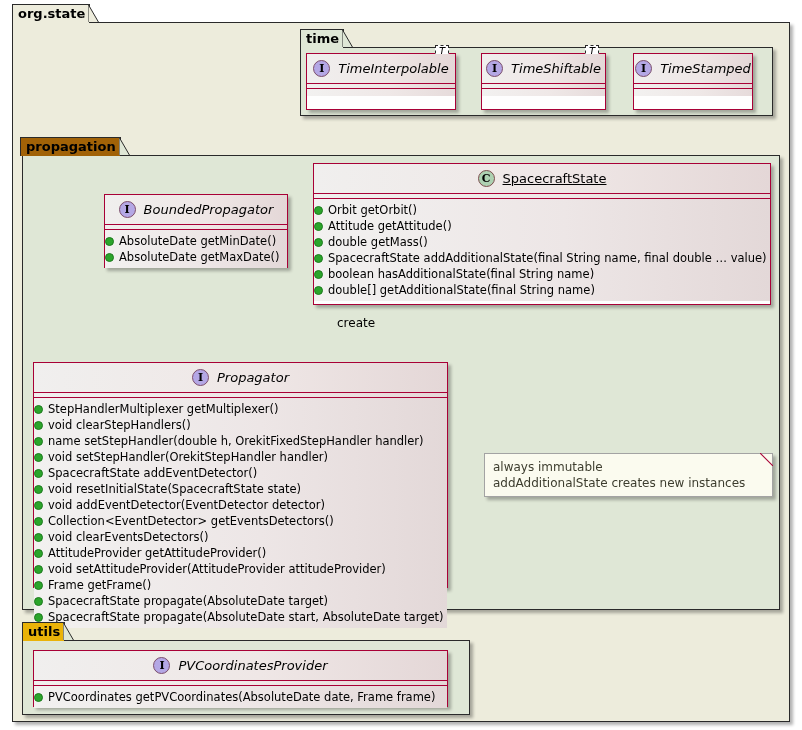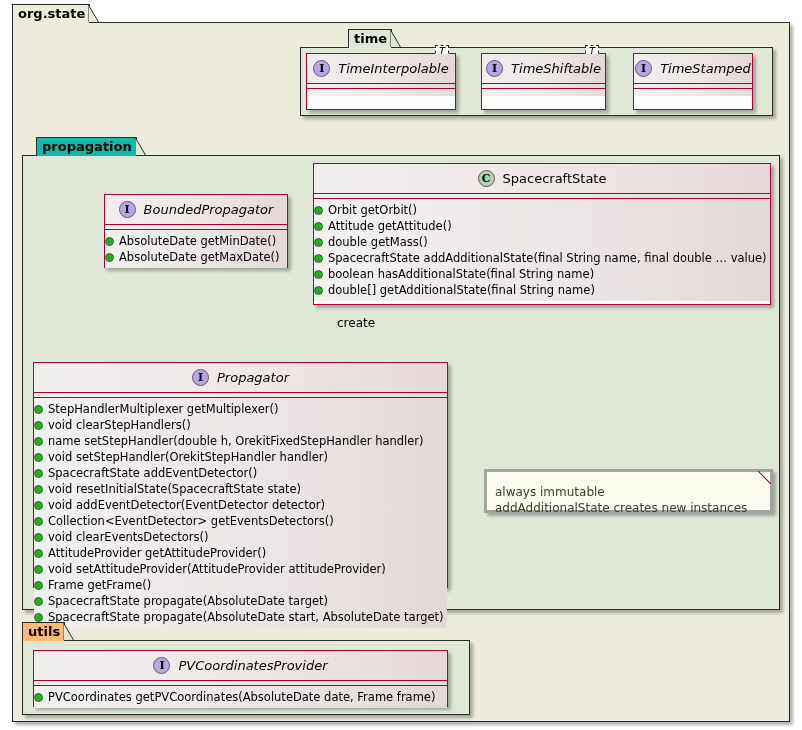--- a/index.html
+++ b/index.html
@@ -86,21 +86,21 @@
     background: linear-gradient(to right, #F2F1F0 0%, #EDE6E6 55%, #E3D8D8 100%);
     padding: 3px 0 3px 0;
   }
 
   .cls-name {
     font-style: italic;
     font-size: 13px;
     color: #000000;
     white-space: nowrap;
   }
-  .cls-name.concrete { font-style: normal; }
+  .cls-name.concrete { font-style: normal; text-decoration: underline; }
 
   
   .icon-circle {
     width: 17px;
     height: 17px;
     border-radius: 50%;
     display: inline-flex;
     align-items: center;
     justify-content: center;
     font-family: "DejaVu Serif", serif;
@@ -150,27 +150,26 @@
     line-height: 12px;
     padding: 0 3px;
     color: #000;
   }
 
   
   .note {
     position: absolute;
     box-sizing: border-box;
     background: #FBFBEF;
-    border: 3px solid #a3a3a3;
+    border: 1px solid #a3a3a3;
     box-shadow: 3px 3px 3px rgba(0,0,0,0.28);
-    padding: 12px 8px 4px 8px;
+    padding: 5px 8px 4px 8px;
     font-size: 12px;
     color: #3d3d2e;
     line-height: 16px;
-    margin-top: 16px;
   }
   .note .fold {
     position: absolute;
     top: -1px;
     right: -1px;
     width: 13px;
     height: 13px;
   }
   .note-line { white-space: nowrap; }
 
@@ -196,41 +195,41 @@
   <div class="pkg-tab" style="left:12px; top:4px; height:19px; background:#EDECDC; z-index:6;">
     <span>org.state</span>
     <span class="tab-slant">
       <svg width="11" height="20" viewBox="0 0 11 20">
         <polygon points="0,0 11,19 0,19" fill="#EDECDC" stroke="#2a2a2a" stroke-width="1"></polygon>
       </svg>
     </span>
   </div>
   <div class="pkg" style="left:12px; top:22px; width:778px; height:700px; background:#EDECDC; z-index:1;"></div>
 
-  <div class="pkg-tab" style="left:300px; top:29px; height:19px; background:#DFE7D6; z-index:7;margin-left:48px;">
+  <div class="pkg-tab" style="left:300px; top:29px; height:19px; background:#DFE7D6; z-index:7;">
     <span>time</span>
     <span class="tab-slant">
       <svg width="11" height="20" viewBox="0 0 11 20">
         <polygon points="0,0 11,19 0,19" fill="#DFE7D6" stroke="#2a2a2a" stroke-width="1"></polygon>
       </svg>
     </span>
   </div>
   <div class="pkg" style="left:300px; top:47px; width:473px; height:69px; background:#DFE7D6; z-index:2;"></div>
 
-  <div class="pkg-tab" style="left:36px; top:137px; height:19px; background:#14b8a6; z-index:7;">
+  <div class="pkg-tab" style="left:20px; top:137px; height:19px; background:#a16207; z-index:7;">
     <span>propagation</span>
     <span class="tab-slant">
       <svg width="11" height="20" viewBox="0 0 11 20">
         <polygon points="0,0 11,19 0,19" fill="#DFE7D6" stroke="#2a2a2a" stroke-width="1"></polygon>
       </svg>
     </span>
   </div>
   <div class="pkg" style="left:22px; top:155px; width:758px; height:455px; background:#DFE7D6; z-index:2;"></div>
 
-  <div class="pkg-tab" style="left:22px; top:622px; height:19px; background:#fdba74; z-index:7;">
+  <div class="pkg-tab" style="left:22px; top:622px; height:19px; background:#eab308; z-index:7;">
     <span>utils</span>
     <span class="tab-slant">
       <svg width="11" height="20" viewBox="0 0 11 20">
         <polygon points="0,0 11,19 0,19" fill="#DFE7D6" stroke="#2a2a2a" stroke-width="1"></polygon>
       </svg>
     </span>
   </div>
   <div class="pkg" style="left:22px; top:640px; width:448px; height:75px; background:#DFE7D6; z-index:2;"></div>
 
   <svg id="edges">

